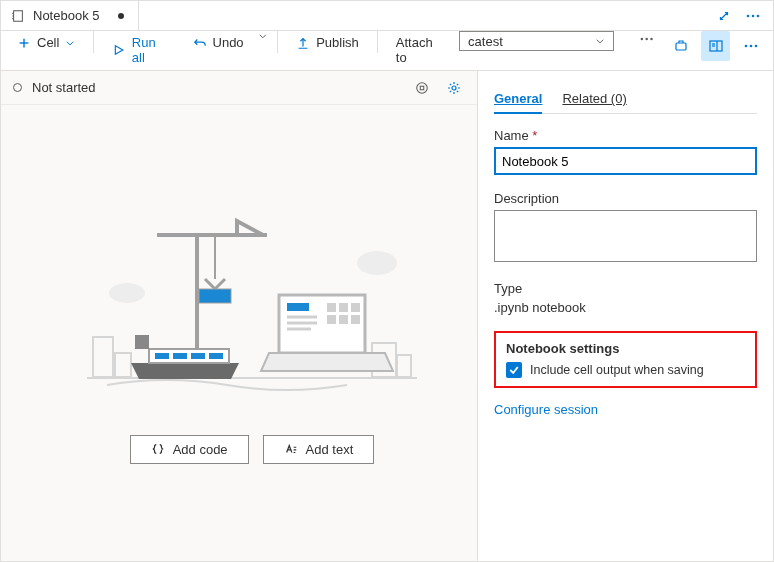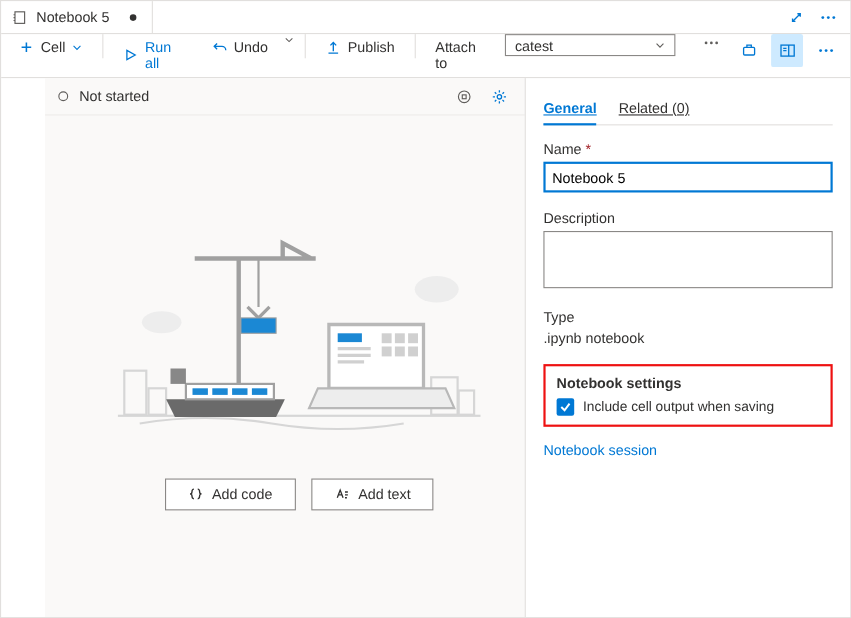--- a/index.html
+++ b/index.html
@@ -67,21 +67,20 @@
   .tb-iconbtn {
     width:30px; height:30px;
     display:flex; align-items:center; justify-content:center;
     border-radius:2px;
   }
   .tb-iconbtn.active { background:#ceeaff; }
   .content {
     flex:1;
     display:flex;
     overflow:hidden;
-    padding-left:40px;
   }
   .left-pane {
     flex:1;
     display:flex;
     flex-direction:column;
     background:#faf9f8;
   }
   .status-bar {
     height:34px;
     display:flex;
@@ -378,16 +377,16 @@
         <div class="chk">
           <svg width="12" height="12" viewBox="0 0 16 16" fill="none" stroke-width="2.4">
               <path d="M3 8 L7 12 L13 4"></path>
             </svg>
         </div>
         <span>Include cell output when saving</span>
       </div>
     </div>
 
     <div class="section">
-      <div class="link">Notebook session</div>
+      <div class="link">Configure session</div>
     </div>
   </div>
 </div>
 
 </body></html>

